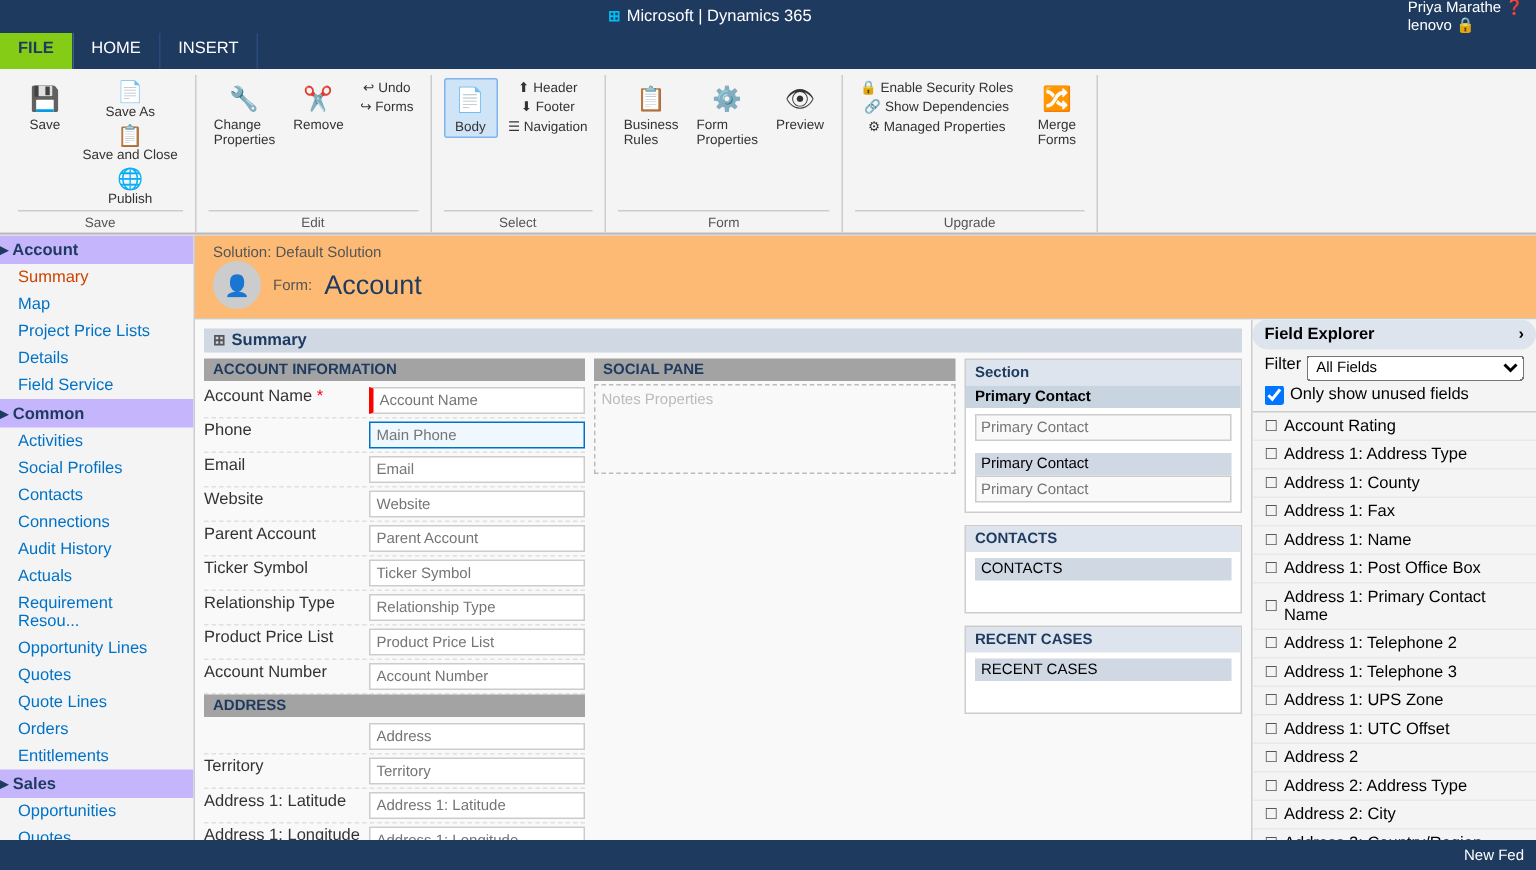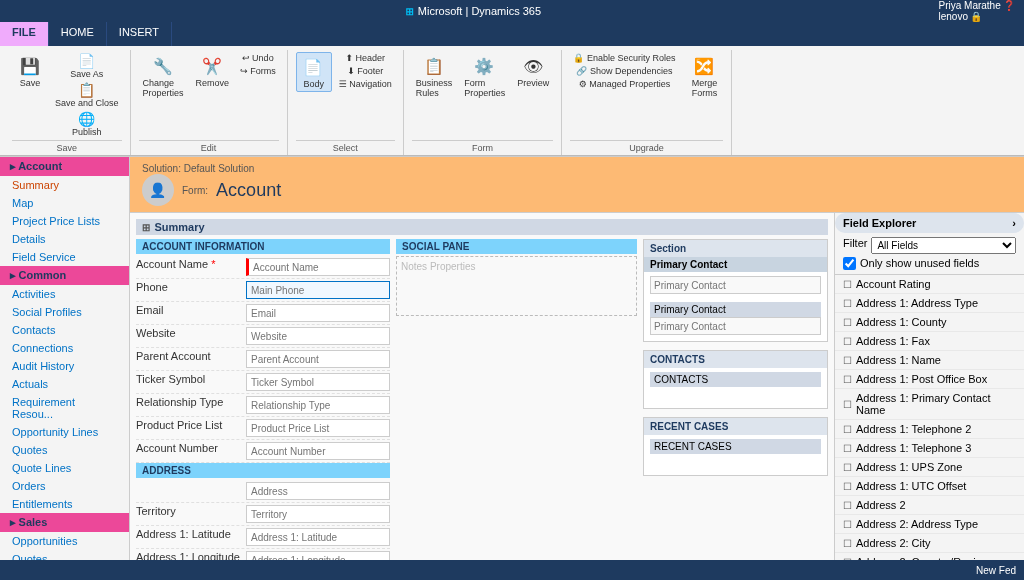--- a/index.html
+++ b/index.html
@@ -8,37 +8,37 @@
     
     .title-bar { background: #1e3a5f; color: white; height: 22px; display: flex; align-items: center; justify-content: space-between; padding: 0 8px; font-size: 11px; }
     .title-bar-center { display: flex; align-items: center; gap: 4px; }
     .ms-logo { color: #00bcf2; font-size: 10px; font-weight: bold; }
     .title-bar-right { font-size: 10px; }
 
     
     .ribbon { background: #e8e8e8; border-bottom: 1px solid #ccc; }
     .ribbon-tabs { display: flex; background: #1e3a5f; height: 24px; }
     .ribbon-tab { padding: 4px 12px; color: white; font-size: 11px; cursor: pointer; border-right: 1px solid #2a4a7f; }
-    .ribbon-tab.active { background: #f0abfc; color: #1e3a5f; font-weight: bold; }
+    .ribbon-tab.active { background: #84cc16; color: #1e3a5f; font-weight: bold; }
     .ribbon-content { display: flex; align-items: stretch; padding: 4px 4px 0; background: #f4f4f4; border-bottom: 1px solid #bbb; min-height: 70px; }
     .ribbon-group { display: flex; flex-direction: column; align-items: center; padding: 2px 8px; border-right: 1px solid #ccc; min-width: 60px; }
     .ribbon-group-items { display: flex; gap: 4px; align-items: flex-start; flex: 1; }
     .ribbon-group-label { font-size: 9px; color: #555; margin-top: 2px; border-top: 1px solid #ccc; width: 100%; text-align: center; padding-top: 2px; }
     .ribbon-btn { display: flex; flex-direction: column; align-items: center; cursor: pointer; padding: 2px 4px; font-size: 9px; color: #333; min-width: 36px; }
     .ribbon-btn .icon { width: 24px; height: 24px; display: flex; align-items: center; justify-content: center; font-size: 16px; }
     .ribbon-btn-small { display: flex; flex-direction: column; align-items: center; cursor: pointer; padding: 1px 3px; font-size: 9px; color: #333; }
     .ribbon-btn-small .icon { font-size: 14px; }
     .ribbon-btn-group-v { display: flex; flex-direction: column; gap: 1px; }
 
     
     .main-layout { display: flex; height: calc(580px - 22px - 94px); }
 
     
     .left-nav { width: 130px; background: #f4f4f4; border-right: 1px solid #ccc; overflow-y: auto; font-size: 11px; }
-    .nav-section-header { background: #ec4899; padding: 3px 10px; font-weight: bold; font-size: 11px; color: #1e3a5f; cursor: pointer; }
+    .nav-section-header { background: #c4b5fd; padding: 3px 0; font-weight: bold; font-size: 11px; color: #1e3a5f; cursor: pointer; }
     .nav-item { padding: 3px 12px; color: #0072c6; cursor: pointer; font-size: 11px; }
     .nav-item.active { color: #cc4400; }
 
     
     .content-area { flex: 1; display: flex; flex-direction: column; overflow: hidden; }
     .form-header { background: #fdba74; border-bottom: 1px solid #ccc; padding: 6px 12px; display: flex; align-items: center; gap: 8px; }
     .solution-label { font-size: 10px; color: #555; }
     .form-title-row { display: flex; align-items: center; gap: 8px; }
     .avatar { width: 32px; height: 32px; background: #ccc; border-radius: 50%; display: flex; align-items: center; justify-content: center; font-size: 14px; }
     .form-name-label { font-size: 10px; color: #555; }
@@ -69,21 +69,21 @@
     .summary-label { background: #d0d8e4; padding: 2px 6px; font-size: 11px; font-weight: bold; color: #1e3a5f; display: flex; align-items: center; gap: 4px; }
     .drag-handle { color: #555; font-size: 10px; }
 
     
     ::-webkit-scrollbar { width: 8px; height: 8px; }
     ::-webkit-scrollbar-track { background: #f0f0f0; }
     ::-webkit-scrollbar-thumb { background: #bbb; border-radius: 4px; }
 
     .bottom-status { background: #1e3a5f; color: white; height: 20px; display: flex; align-items: center; padding: 0 8px; font-size: 10px; position: fixed; bottom: 0; width: 1024px; justify-content: flex-end; }
 
-    .subsection-header { background: #7dd3fc; padding: 2px 6px; font-size: 10px; font-weight: bold; color: #1e3a5f; text-transform: uppercase; margin-bottom: 2px; }
+    .subsection-header { background: #a3a3a3; padding: 2px 6px; font-size: 10px; font-weight: bold; color: #1e3a5f; text-transform: uppercase; margin-bottom: 2px; }
 
     .full-form { flex: 1; overflow-y: auto; padding: 6px; }
     .form-row-3col { display: flex; gap: 6px; }
     .col-acct { flex: 1.1; }
     .col-social { flex: 1.1; }
     .col-right { width: 185px; }
 
     .notes-area { border: 1px dashed #bbb; min-height: 60px; background: #f9f9f9; font-size: 10px; color: #bbb; padding: 4px; }
   </style>
 </head>

